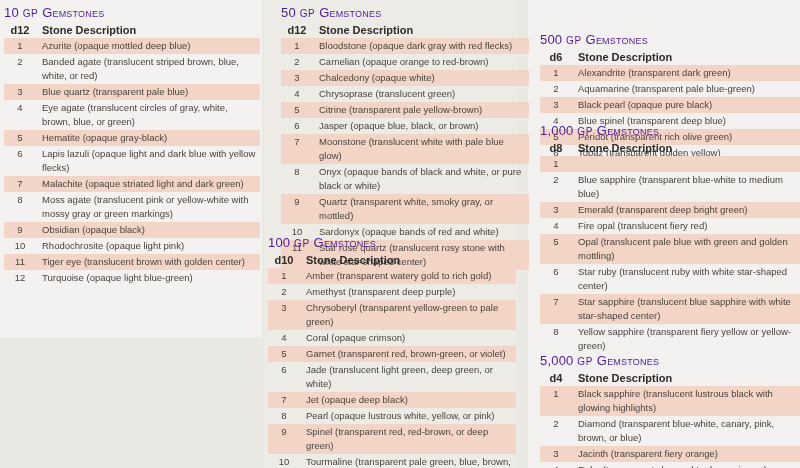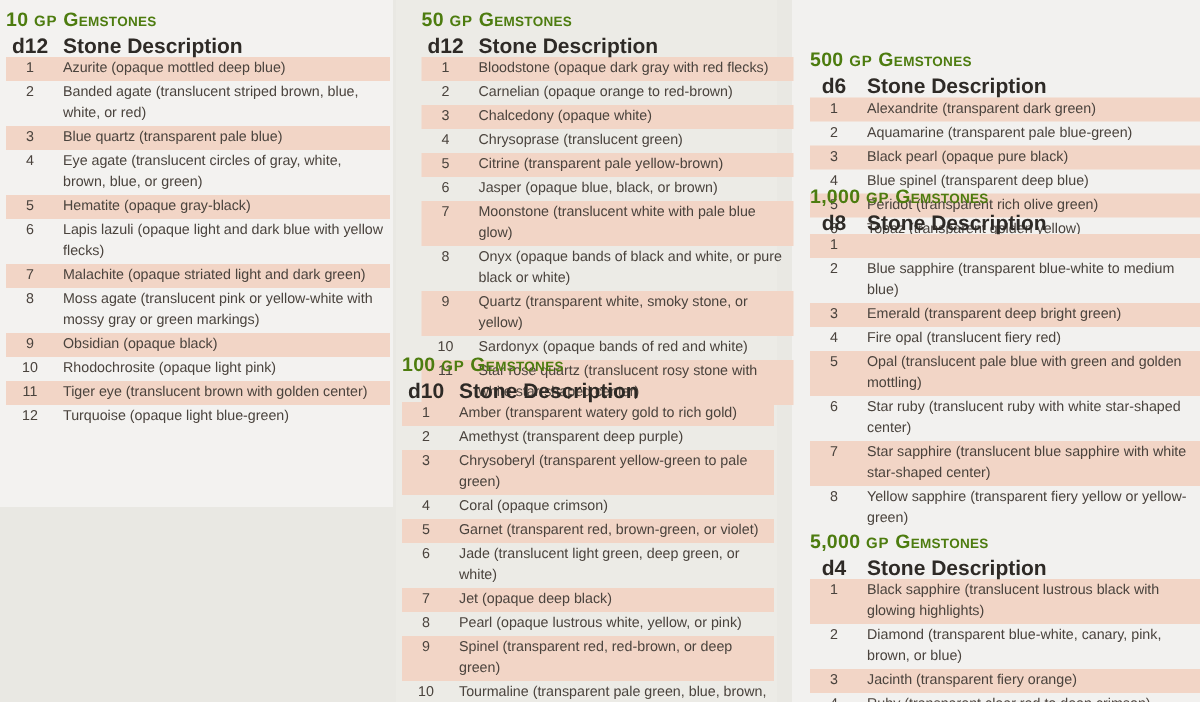--- a/index.html
+++ b/index.html
@@ -8,25 +8,25 @@
     background:#e9e8e3;
     font-family:"Liberation Sans", sans-serif;
     color:#3a3530;
   }
   .panel { position:absolute; background:#f3f2f0; }
   #p1 { left:0; top:0; width:262px; height:338px; }
   #p2 { left:264px; top:0; width:254px; height:468px; background:#ecebe6; }
   #p3 { left:528px; top:0; width:272px; height:468px; background:#f2f1ef; }
   .section { position:absolute; }
   .title {
-    font-weight:bold; font-size:13px; color:#4d7c0f; letter-spacing:0.2px;
+    font-weight:normal; font-size:13px; color:#4c1d95; letter-spacing:0.2px;
     height:20px; line-height:20px; white-space:nowrap;
   }
   .title .sc { font-size:10px; letter-spacing:0.6px; }
-  .thead { display:flex; font-weight:bold; font-size:14px; height:15px; line-height:15px; color:#2e2a26; }
+  .thead { display:flex; font-weight:bold; font-size:11px; height:15px; line-height:15px; color:#2e2a26; }
   .col-d { width:32px; text-align:center; flex:none; }
   .col-s { flex:1; padding-left:6px; }
   .row { display:flex; font-size:9.5px; line-height:14px; padding:1px 0; }
   .row.shaded { background:#f2d5c6; }
   .row .col-d { color:#4a433d; }
   .row .col-s { color:#4a433d; padding-right:4px; }
 </style>
 </head>
 <body>
 
@@ -122,21 +122,21 @@
     <div class="row shaded">
       <div class="col-d">7</div>
       <div class="col-s">Moonstone (translucent white with pale blue glow)</div>
     </div>
     <div class="row">
       <div class="col-d">8</div>
       <div class="col-s">Onyx (opaque bands of black and white, or pure black or white)</div>
     </div>
     <div class="row shaded">
       <div class="col-d">9</div>
-      <div class="col-s">Quartz (transparent white, smoky stone, or yellow)</div>
+      <div class="col-s">Quartz (transparent white, smoky gray, or mottled)</div>
     </div>
     <div class="row">
       <div class="col-d">10</div>
       <div class="col-s">Sardonyx (opaque bands of red and white)</div>
     </div>
     <div class="row shaded">
       <div class="col-d">11</div>
       <div class="col-s">Star rose quartz (translucent rosy stone with white star-shaped center)</div>
     </div>
     <div class="row">

